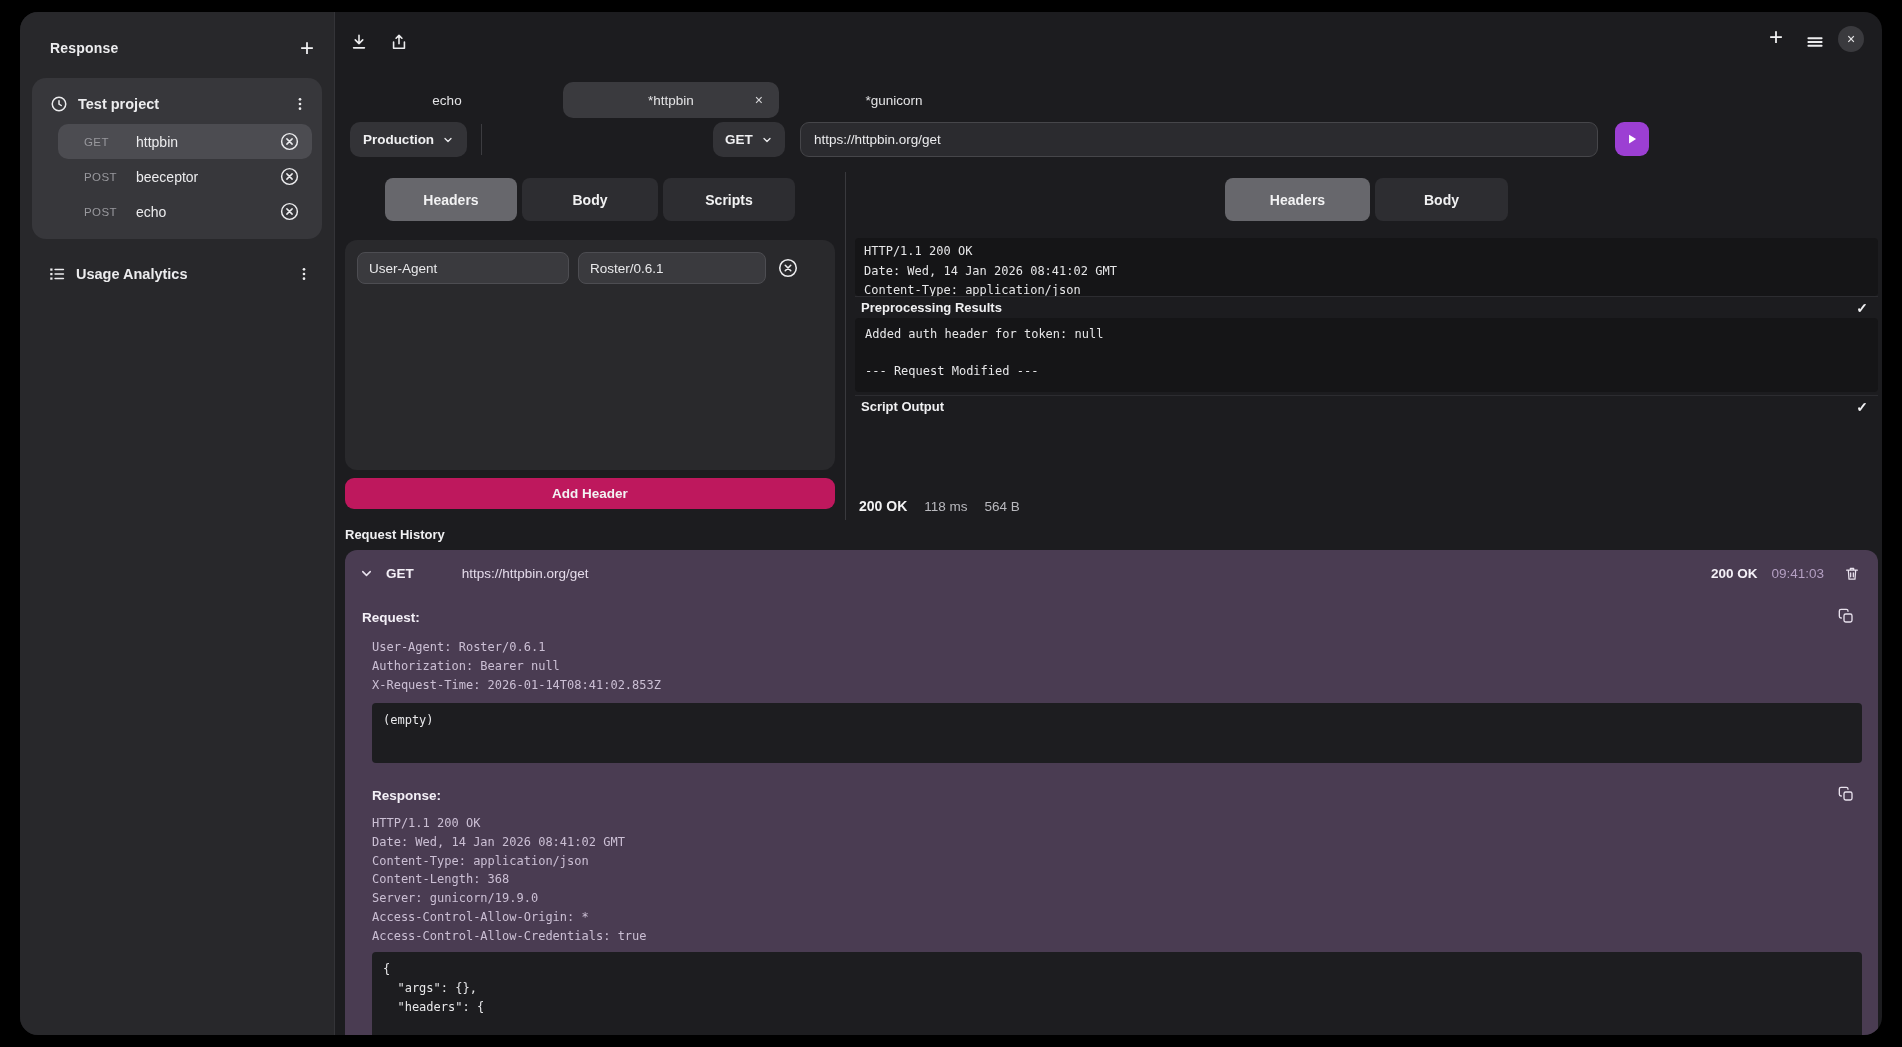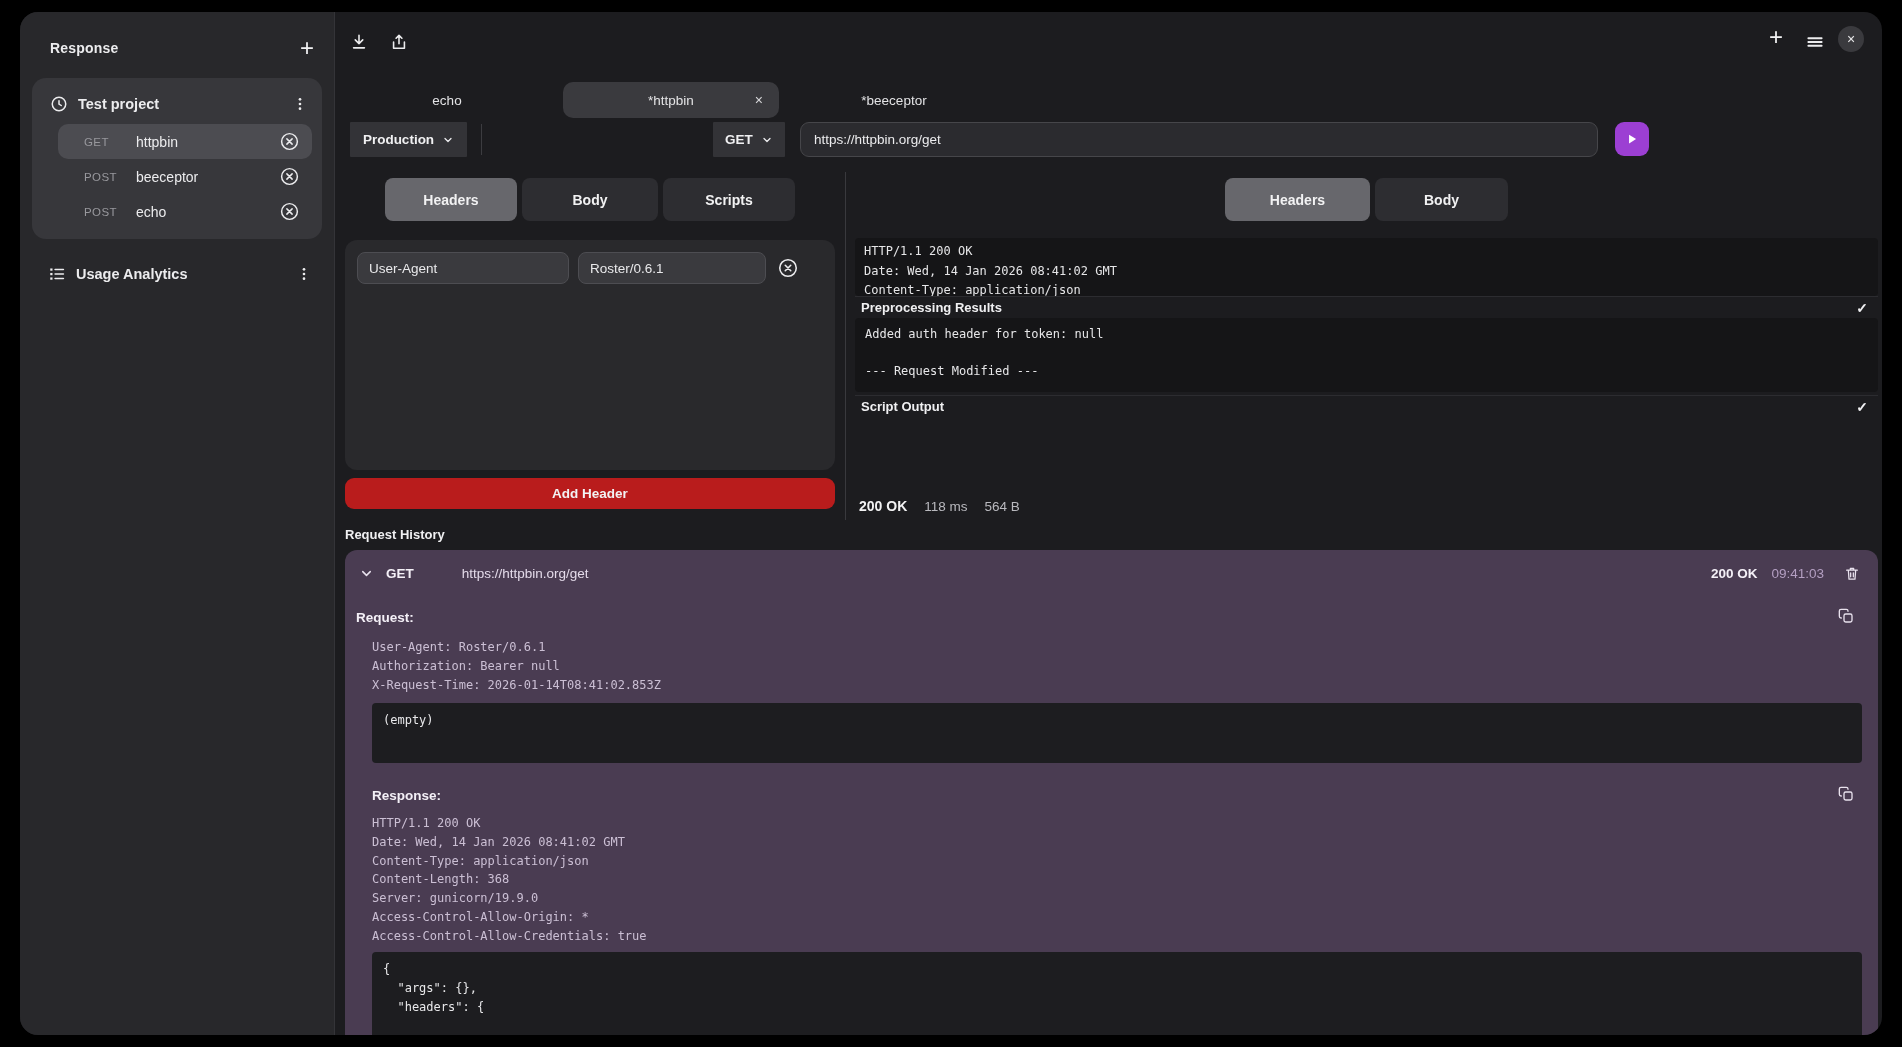--- a/index.html
+++ b/index.html
@@ -41,21 +41,21 @@
 
   
   .doc-tab { top:70px; height:36px; display:flex; align-items:center; justify-content:center;
              font-size:13.5px; color:#e3e3e5; cursor:pointer; }
   .doc-tab.t1 { left:32px; width:160px; }
   .doc-tab.t2 { left:228px; width:216px; background:#3a3a3e; border-radius:10px; position:absolute; }
   .doc-tab.t3 { left:464px; width:190px; }
   .doc-tab .x { position:absolute; right:16px; font-size:14px; color:#d9d9db; }
 
   
-  .ctl { background:#333337; border:none; border-radius:1px; color:#f0f0f2;
+  .ctl { background:#333337; border:none; border-radius:10px; color:#f0f0f2;
          font-size:13.5px; font-weight:600; display:flex; align-items:center;
          justify-content:center; gap:8px; cursor:pointer; }
   .env-btn { left:15px; top:110px; width:117px; height:35px; }
   .bar-div { left:146px; top:112px; width:1px; height:31px; background:#3c3c40; }
   .method-btn { left:378px; top:110px; width:72px; height:35px; }
   .url-input { left:465px; top:110px; width:798px; height:35px; background:#2b2b2f;
                border:1px solid #46464a; border-radius:9px; color:#ececee; font-size:13.5px;
                padding:0 13px; font-family:"Liberation Sans",sans-serif; }
   .send-btn { left:1280px; top:110px; width:34px; height:34px; background:#9c3fd3;
               border:none; border-radius:9px; display:flex; align-items:center;
@@ -70,21 +70,21 @@
   .ptab.active { background:#67676c; }
   .w132 { width:132px; } .w136 { width:136px; } .w145 { width:145px; } .w133 { width:133px; }
 
   
   .editor { left:10px; top:228px; width:490px; height:230px; background:#29292c; border-radius:12px; padding:12px; }
   .hrow { display:flex; align-items:center; gap:9px; }
   .hinput { height:32px; background:#3a3a3e; border:1px solid #4d4d52; border-radius:8px;
             color:#e9e9eb; font-size:13.5px; padding:0 11px; font-family:"Liberation Sans",sans-serif; }
   .hkey { width:212px; } .hval { width:188px; }
   .add-header { left:10px; top:466px; width:490px; height:31px; border-radius:9px;
-                background:#b91c1c; border:none; color:#f2f2f3; font-size:13.5px;
+                background:#be185d; border:none; color:#f2f2f3; font-size:13.5px;
                 font-weight:bold; cursor:pointer; font-family:"Liberation Sans",sans-serif; }
   .vdiv { left:510px; top:160px; width:1px; height:348px; background:#39393d; }
 
   
   .mono { font-family:"DejaVu Sans Mono", monospace; white-space:pre; font-size:12px; }
   .console { background:#151517; border-radius:4px; overflow:hidden; color:#e6e6e8; }
   .preview { left:520px; top:226px; width:1023px; height:58px; padding:4px 9px; line-height:19.5px; }
   .sect-head { left:520px; width:1023px; height:22px; display:flex; align-items:center;
                justify-content:space-between; border-top:1px solid #2c2c30; padding:0 10px 0 6px; }
   .sect-title { font-size:13px; font-weight:bold; color:#f0f0f2; }
@@ -99,21 +99,21 @@
   .hist-title { left:10px; top:515px; font-size:13px; font-weight:bold; color:#f0f0f2; }
   .card { left:10px; top:538px; width:1533px; height:500px; background:#4a3c52;
           border-radius:12px 12px 0 0; color:#e9e2ee; }
   .chead { display:flex; align-items:center; height:46px; padding:0 16px 0 14px; cursor:pointer; }
   .chead .method { font-size:13.5px; font-weight:bold; margin-left:12px; color:#f4f0f7; }
   .chead .curl { font-size:13.5px; color:#e4dbea; margin-left:48px; }
   .chead .cstatus { margin-left:auto; font-size:13.5px; font-weight:bold; color:#f4f0f7; }
   .chead .ctime { margin-left:14px; font-size:13.5px; color:#b49fc2; }
   .chead .trash { margin-left:18px; }
   .sec-label { font-size:13.5px; font-weight:bold; color:#f4f0f7; }
-  .req-label { left:11px; top:60px; }
+  .req-label { left:17px; top:60px; }
   .resp-label { left:27px; top:238px; }
   .copy-btn { right:22px; color:#e9e2ee; }
   .copy-req { top:56px; } .copy-resp { top:234px; }
   .card-pre { color:#cbbfd4; line-height:19px; }
   .req-pre { left:27px; top:88px; }
   .resp-pre { left:27px; top:264px; line-height:18.8px; }
   .dark-box { left:27px; width:1490px; background:#1d1d20; border-radius:4px;
               color:#e8e8ea; padding:8px 11px; line-height:19px; overflow:hidden; }
   .empty-box { top:153px; height:60px; }
   .json-box { top:402px; height:88px; }
@@ -245,21 +245,21 @@
     </button>
 
     <div class="abs doc-tab t1">
       <span>echo</span>
     </div>
     <div class="abs doc-tab t2">
       <span>*httpbin</span>
       <span class="x"><span>×</span></span>
     </div>
     <div class="abs doc-tab t3">
-      <span>*beeceptor</span>
+      <span>*gunicorn</span>
     </div>
 
     <button class="abs ctl env-btn">
       <span>Production</span>
       <span>
         <svg width="12" height="12" viewBox="0 0 24 24" fill="none" stroke="#ececee" stroke-width="2.6" stroke-linecap="round" stroke-linejoin="round">
             <path d="M6 9l6 6 6-6"></path>
           </svg>
       </span>
     </button>

